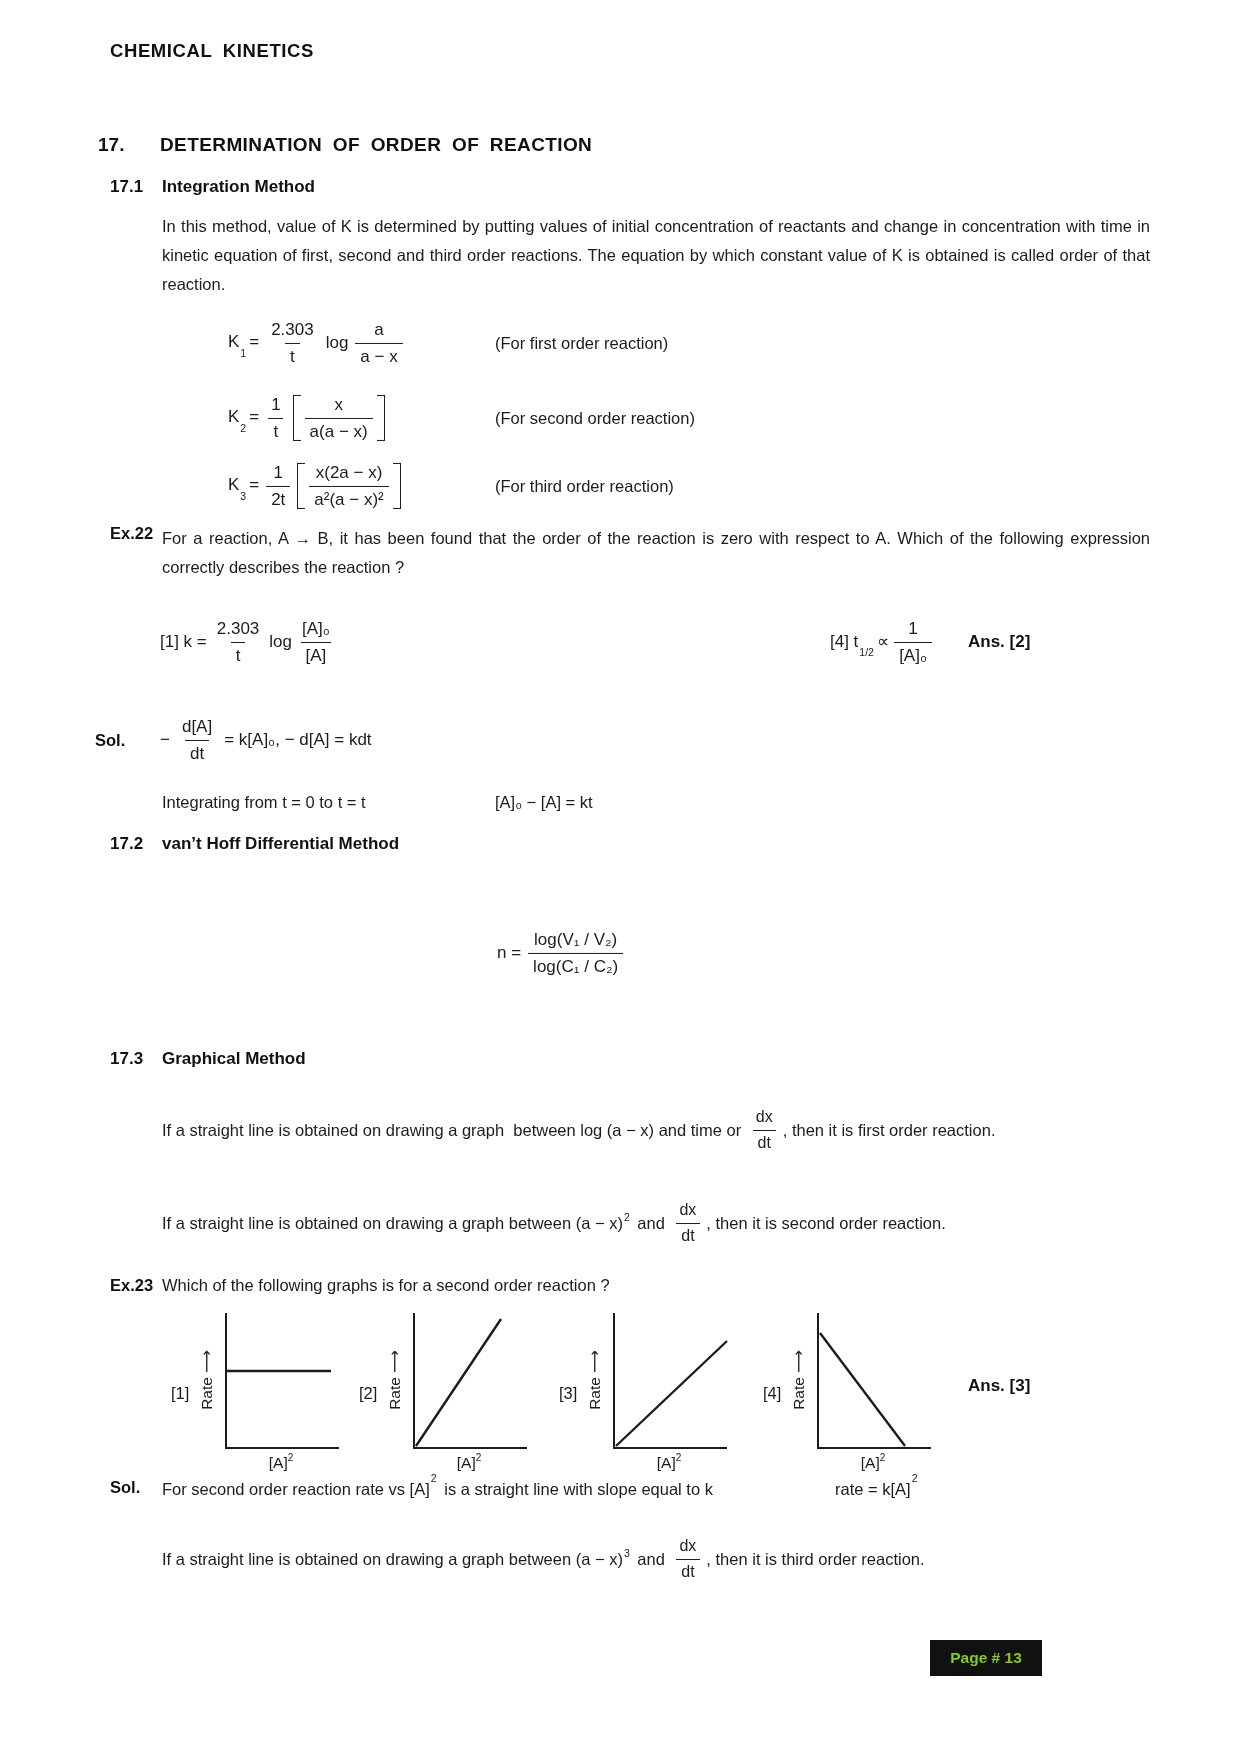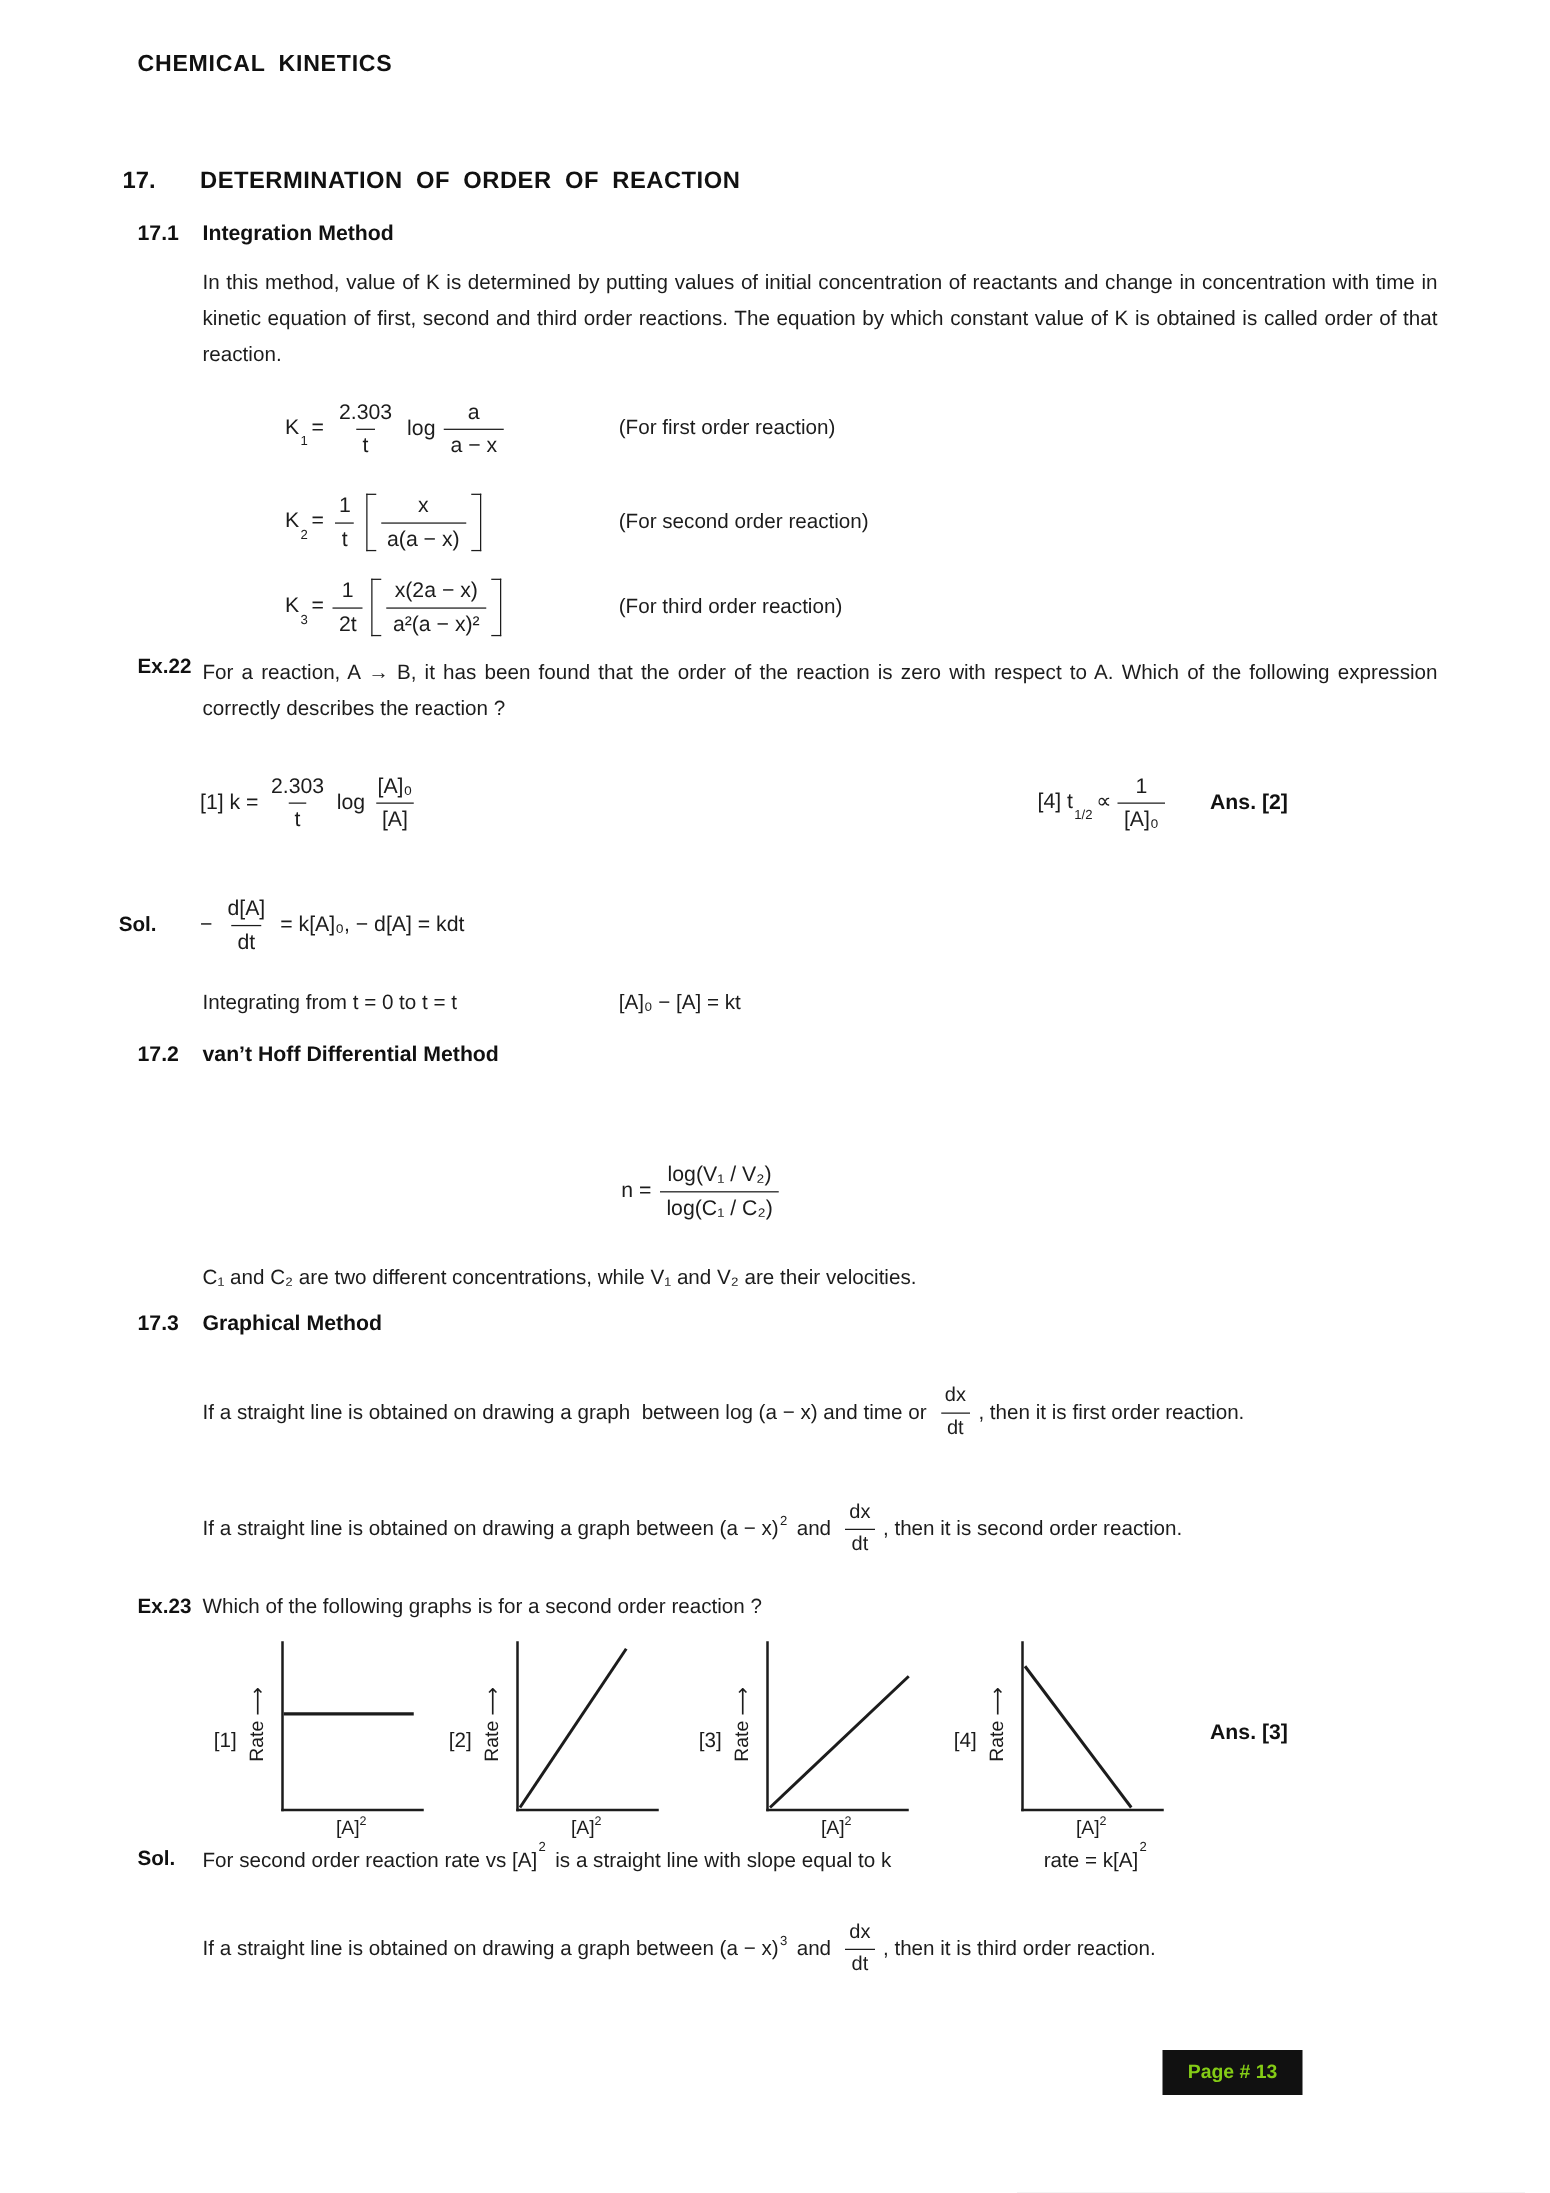--- a/index.html
+++ b/index.html
@@ -180,21 +180,20 @@
   <div class="row" style="top:921px;height:64px">
     <span class="eqc" style="left:497px">
       <span>n =</span>
       <span class="frac">
           <span class="num">log(V₁ / V₂)</span>
           <span class="den">log(C₁ / C₂)</span>
         </span>
     </span>
   </div>
 
-  <div class="at162" style="top:1013px">C₁ and C₂ are two different concentrations, while V₁ and V₂ are their velocities.</div>
 
   <div class="row" style="top:1049px">
     <span class="sub-num at95">17.3</span>
     <span class="sub-title at162">Graphical Method</span>
   </div>
 
   <div class="sent" style="top:1101px;height:58px">
     <span>If a straight line is obtained on drawing a graph  between log (a − x) and time or </span>
     <span class="frac"><span class="num">dx</span><span class="den">dt</span></span>
     <span>, then it is first order reaction.</span>

